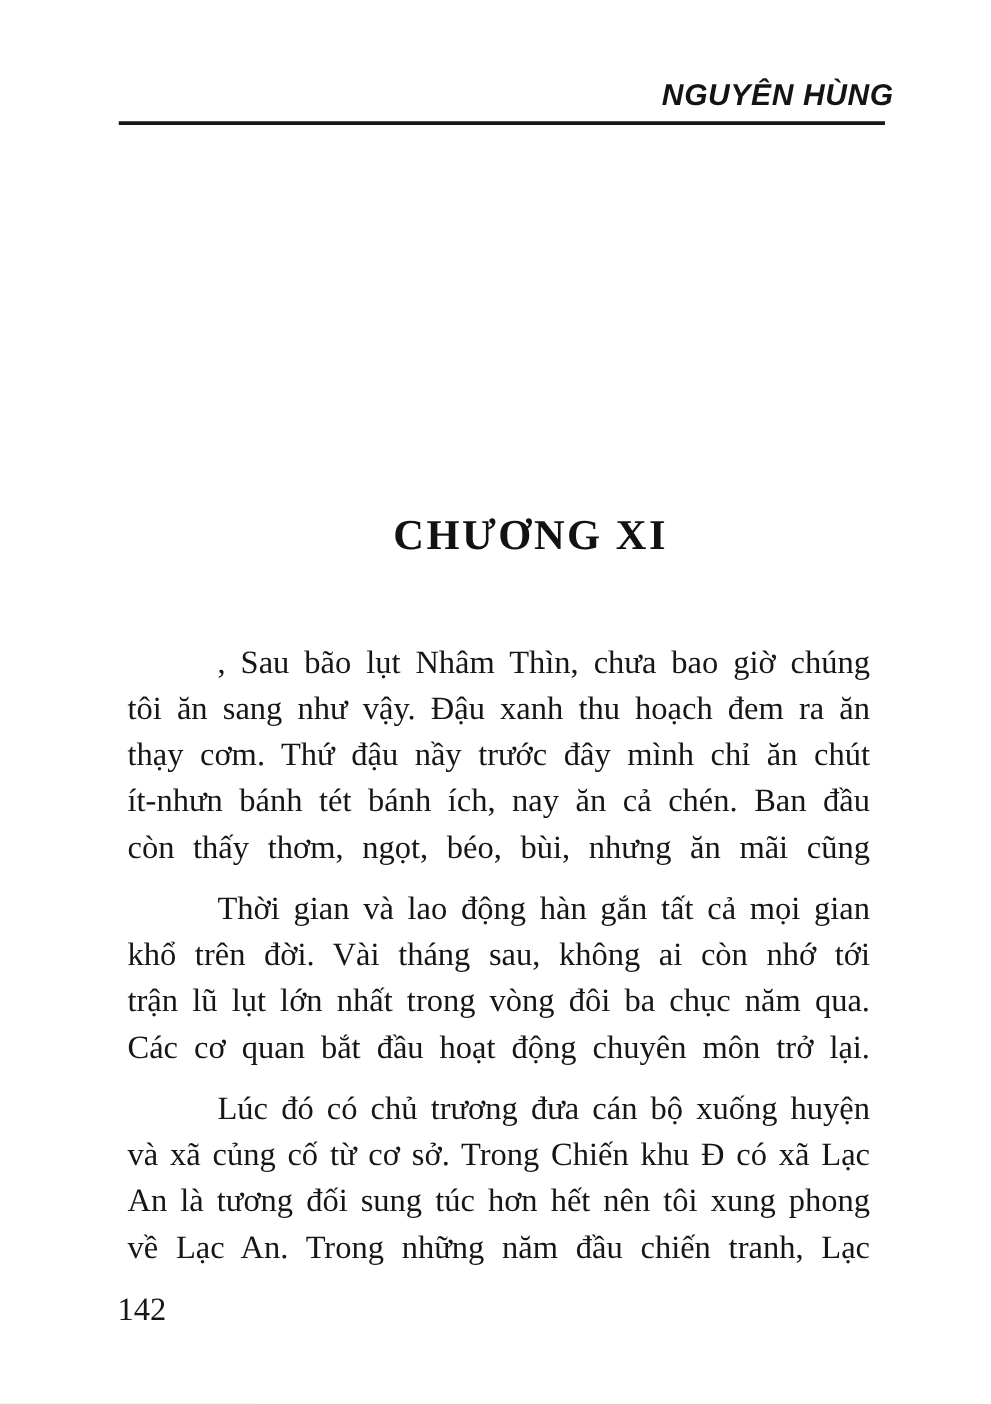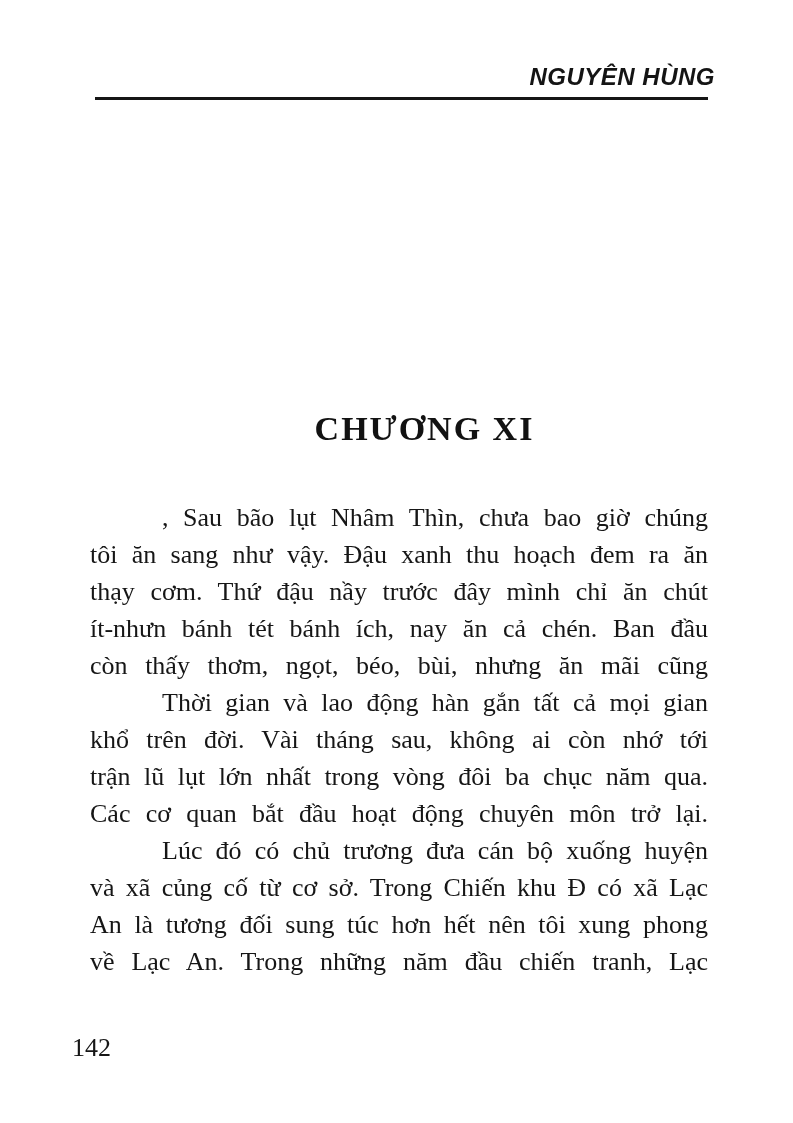--- a/index.html
+++ b/index.html
@@ -54,36 +54,36 @@
   .body-text {
     position: absolute;
     top: 499px;
     left: 90px;
     width: 618px;
     font-size: 26px;
     line-height: 37px;
     color: #161616;
   }
   .paragraph {
-    margin: 0;
+    margin: 12px;
   }
   .line {
     text-align: justify;
     text-align-last: justify;
   }
   .line.indent {
     text-indent: 72px;
   }
   .line.short {
     text-align-last: left;
   }
   .page-number {
     position: absolute;
     top: 1033px;
-    left: 72px;
+    left: 94px;
     font-size: 26px;
     color: #161616;
   }
 </style>
 </head>
 <body>
 
 <div class="page">
 
   <div class="running-header">

